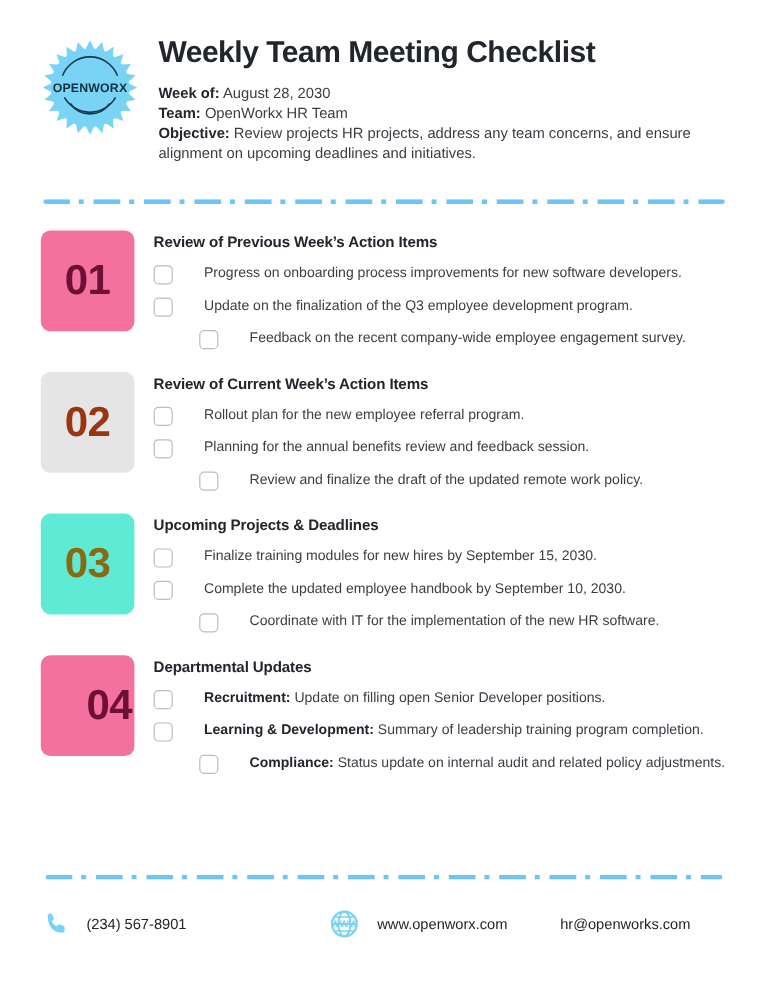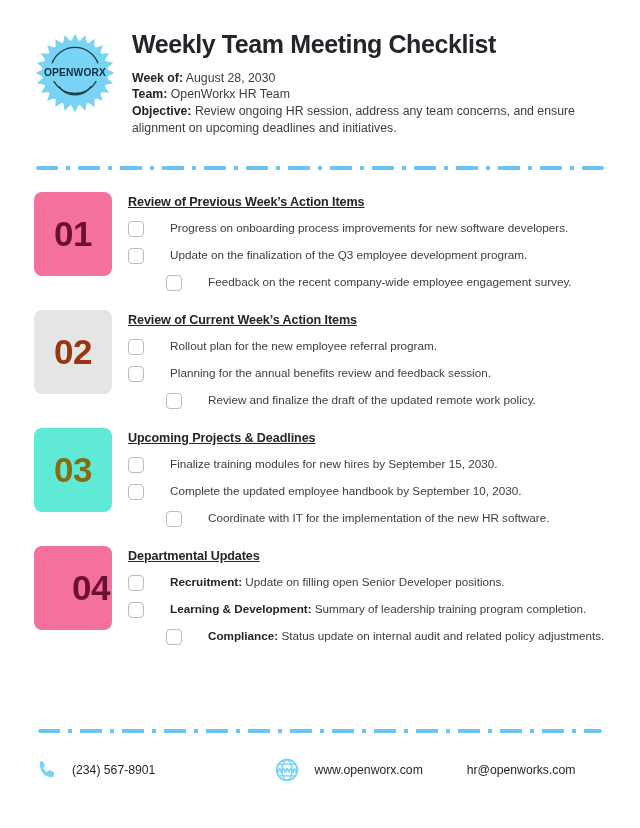--- a/index.html
+++ b/index.html
@@ -92,21 +92,20 @@
   }
 
   .section-body { flex: 1; padding-left: 16px; padding-top: 3px; }
 
   .section-title {
     font-size: 12.6px;
     font-weight: bold;
     color: #22252b;
     letter-spacing: -0.1px;
     margin-bottom: 12px;
-    text-decoration: underline;
   }
 
   .check-row {
     display: flex;
     align-items: flex-start;
     margin-bottom: 11px;
   }
   .check-row:last-child { margin-bottom: 0; padding-left: 38px; }
 
   .checkbox {
@@ -205,21 +204,21 @@
         <span>August 28, 2030</span>
       </div>
 
       <div class="meta-line">
         <b>Team:</b>
         <span>OpenWorkx HR Team</span>
       </div>
 
       <div class="meta-line">
         <b>Objective:</b>
-        <span>Review ongoing HR session, address any team concerns, and ensure alignment on upcoming deadlines and initiatives.</span>
+        <span>Review projects HR projects, address any team concerns, and ensure alignment on upcoming deadlines and initiatives.</span>
       </div>
     </div>
   </div>
 
   <div class="divider divider-top"></div>
 
   <div class="sections">
 
     <div class="section">
       <div class="num-tile" style="background: rgb(244, 113, 158); color: rgb(109, 16, 53);">01</div>

